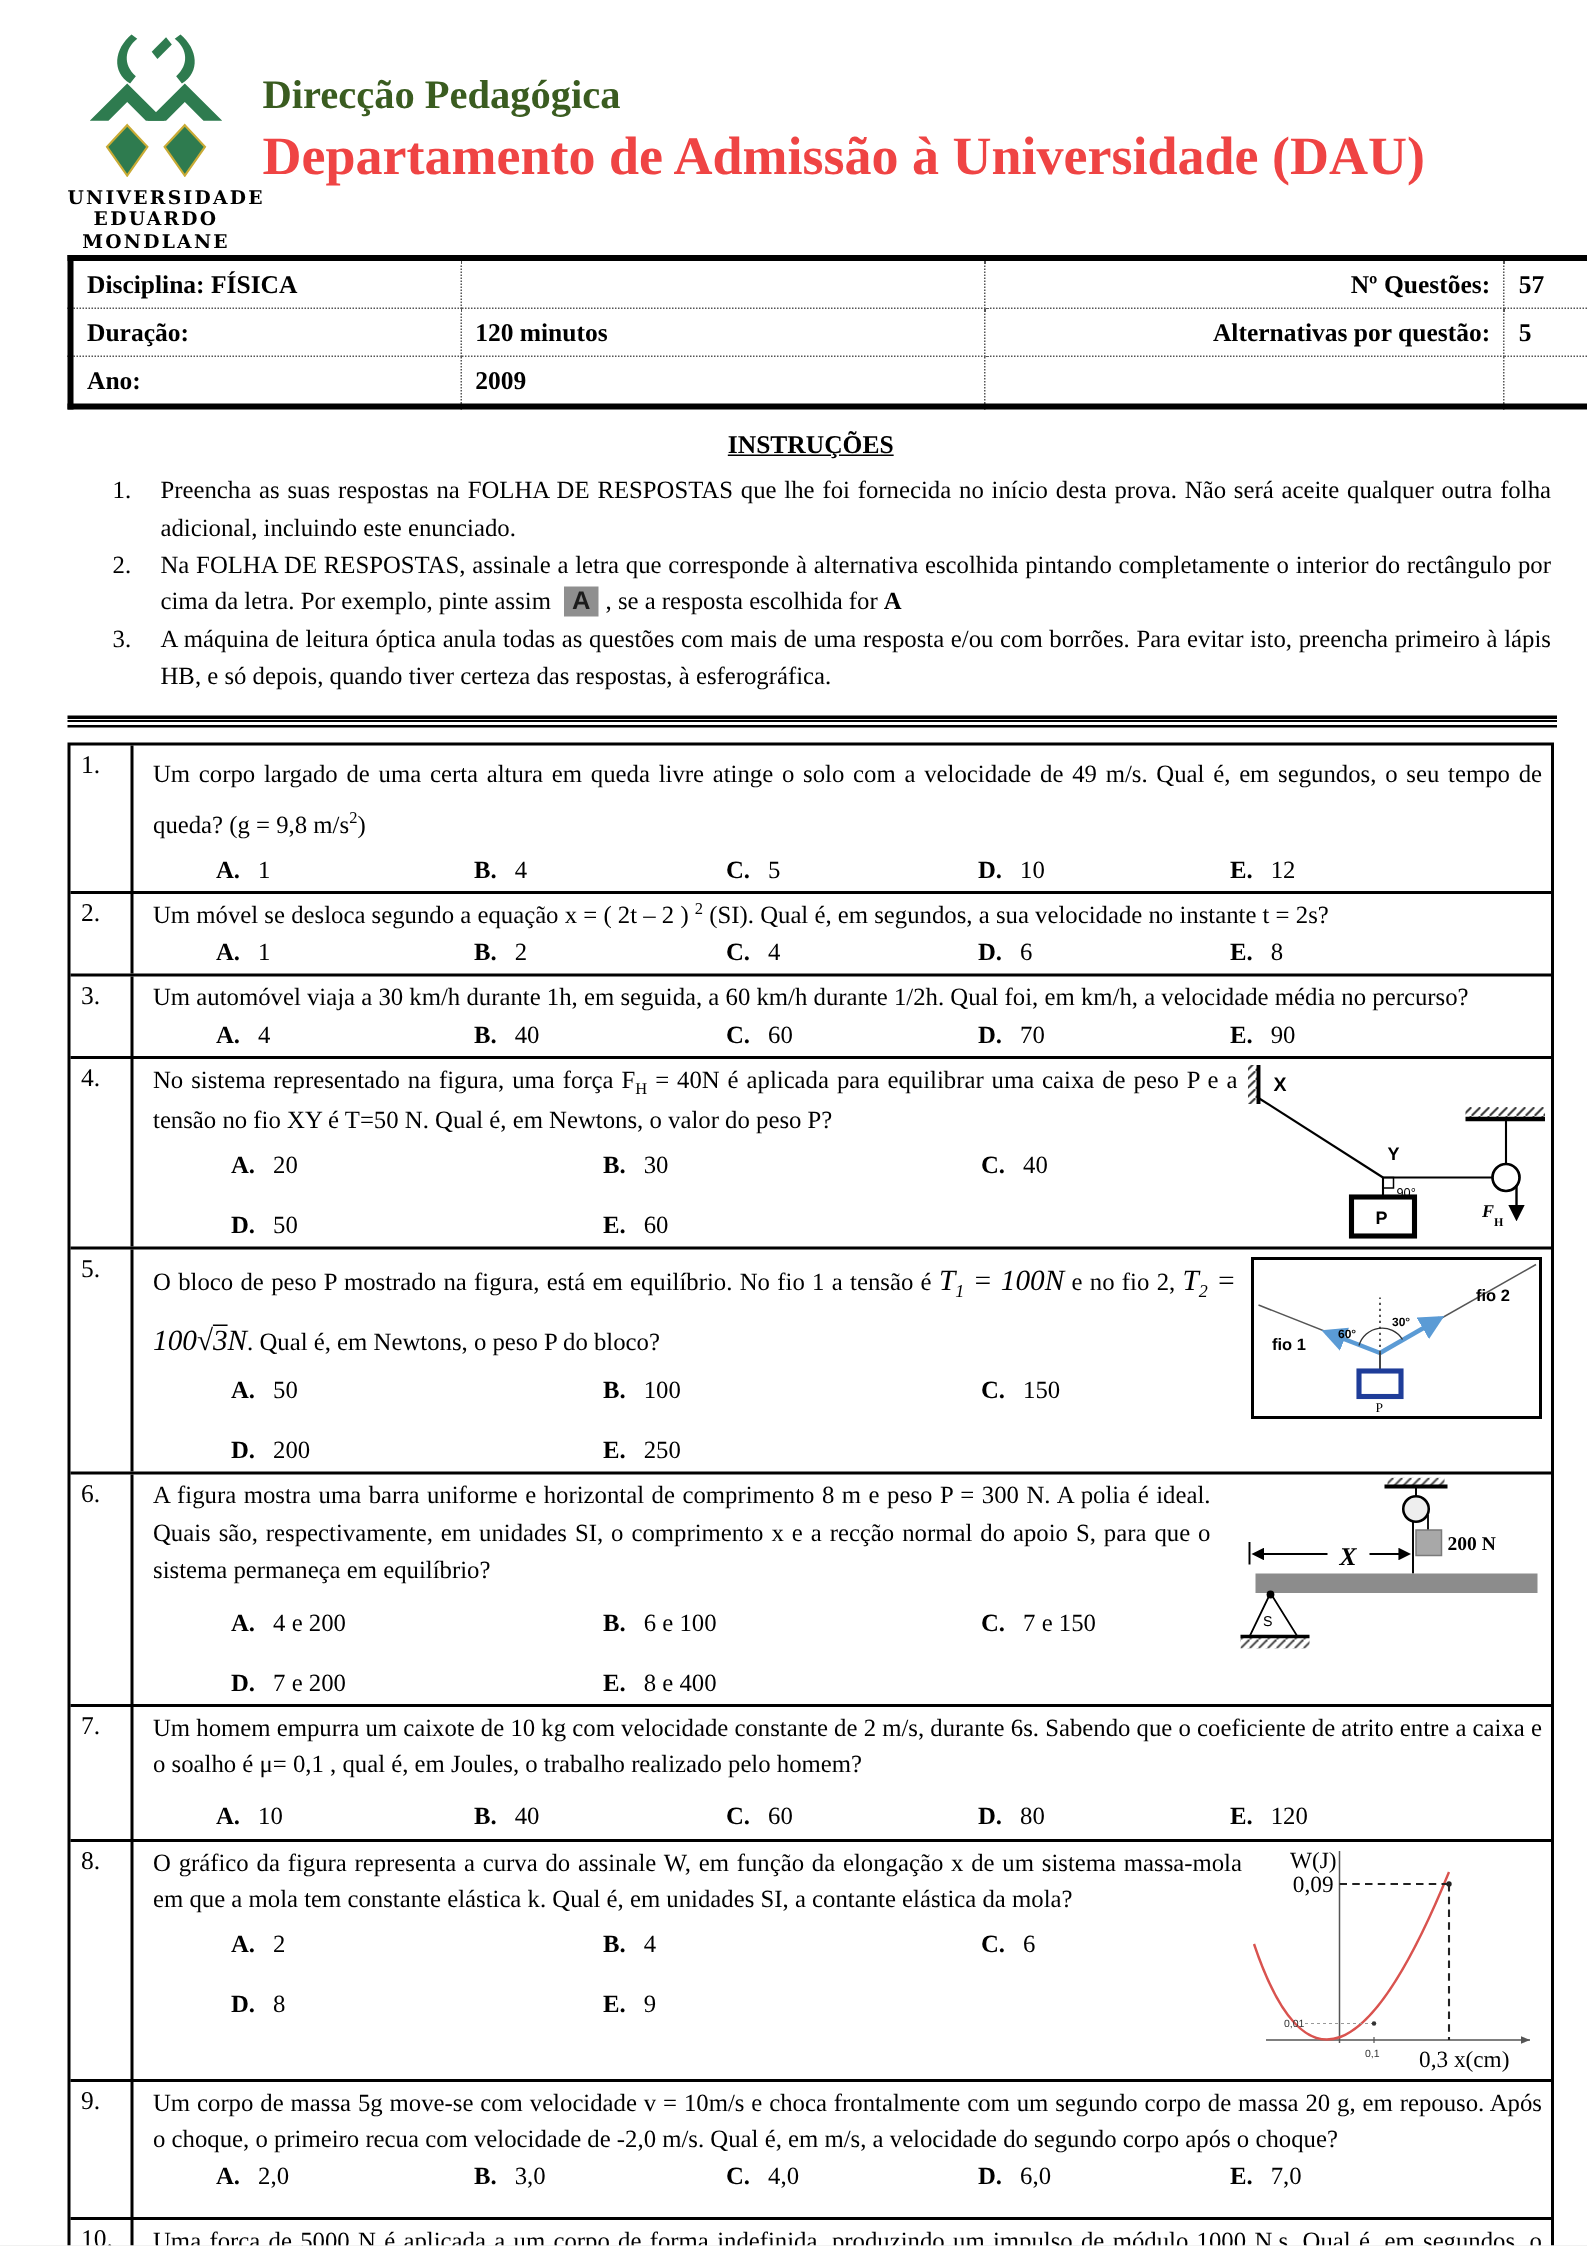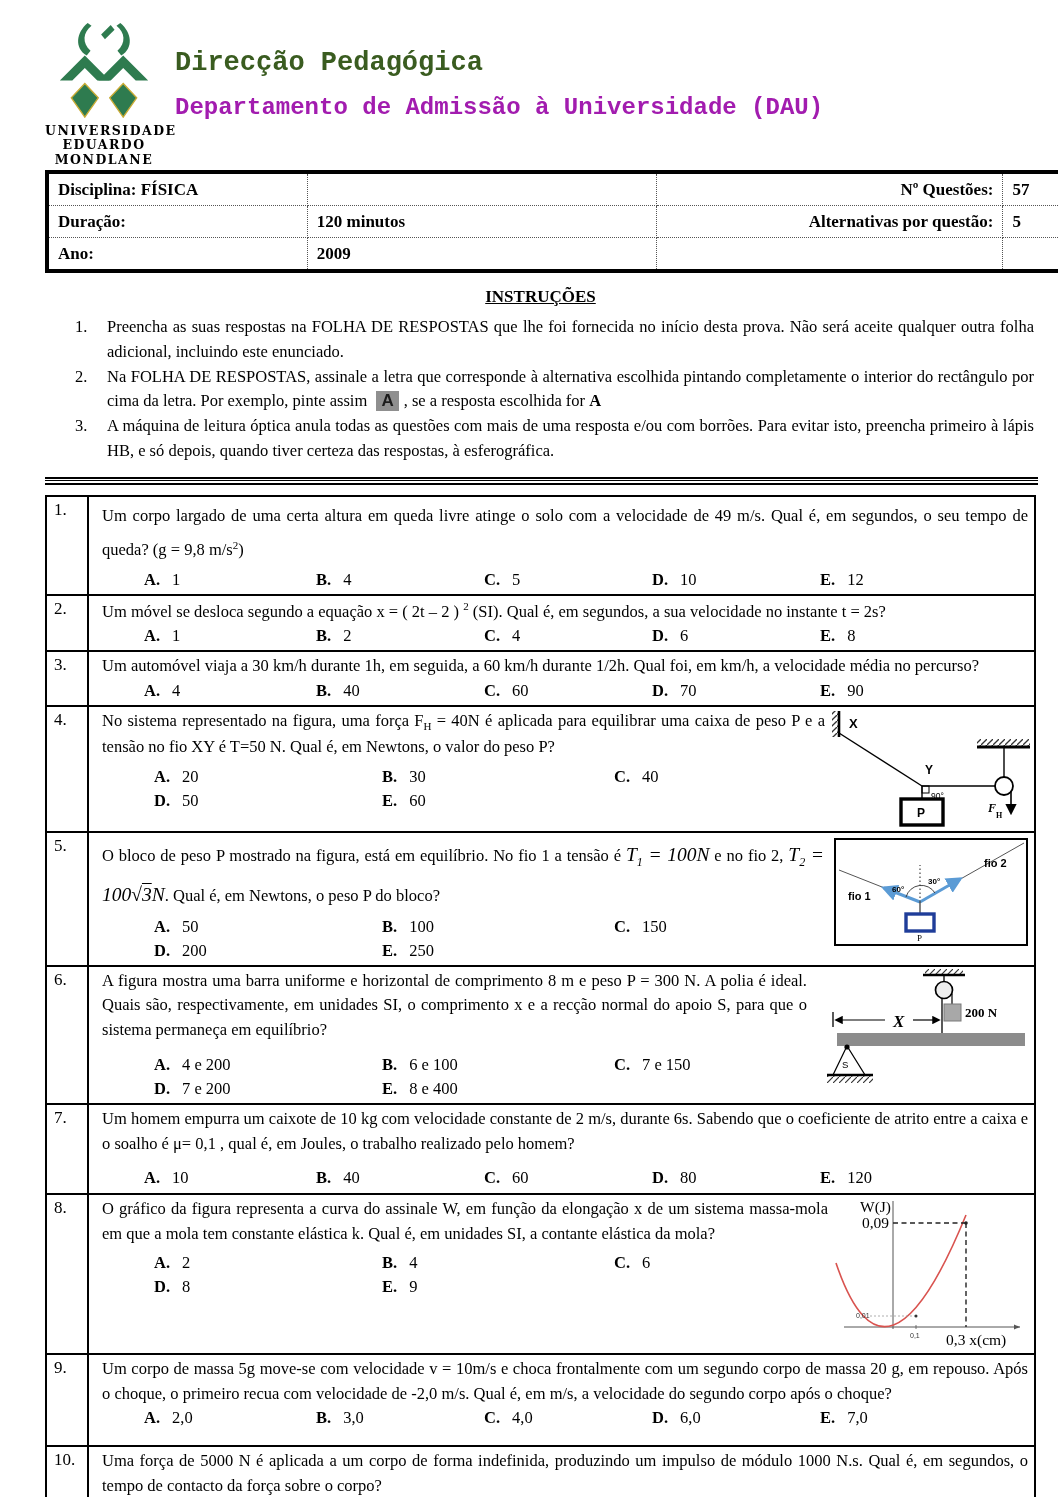--- a/index.html
+++ b/index.html
@@ -5,23 +5,23 @@
   html,body{margin:0;padding:0;background:#e8e8e8;}
   .page{width:1058px;height:1497px;background:#fff;overflow:hidden;position:relative;
         font-family:"Liberation Serif",serif;color:#000;}
   .inner{padding:22px 22px 0 45px;}
 
   
   .header{display:flex;align-items:flex-start;height:142px;}
   .logoblock{width:118px;text-align:center;}
   .logotext{font-family:"DejaVu Serif",serif;font-weight:bold;font-size:12.5px;line-height:1.15;
             letter-spacing:1.5px;margin-top:2px;}
-  .titles{padding-left:12px;padding-top:26px;font-family:Liberation Mono, monospace;}
+  .titles{padding-left:12px;padding-top:26px;font-family:Liberation Serif, serif;}
   .title1{font-size:27px;font-weight:bold;color:#3a5c20;}
-  .title2{font-size:24px;font-weight:bold;color:#a21caf;margin-top:16px;}
+  .title2{font-size:36px;font-weight:bold;color:#ef4444;margin-top:4px;}
 
   
   table.info{width:1041px;border-collapse:collapse;border:4px solid #000;margin-top:6px;
              font-weight:bold;font-size:17px;}
   table.info td{border-right:1px dotted #555;border-bottom:1px dotted #555;padding:4px 9px;height:23px;}
   table.info tr:last-child td{border-bottom:none;}
   table.info td:last-child{border-right:none;}
   .ic1{width:238px;} .ic2{width:328px;} .ic3{width:325px;text-align:right;} .ic4{width:60px;}
 
   
@@ -43,21 +43,21 @@
   .qrow:first-child{border-top:none;}
   .qnum{width:42px;flex:none;border-right:2px solid #000;padding:3px 0 0 7px;font-size:17px;box-sizing:border-box;}
   .qbody{flex:1;padding:2px 4px 4px 13px;font-size:16.5px;overflow:hidden;}
   .qtext{line-height:1.5;text-align:justify;padding-right:2px;}
   sub{font-size:11px;} sup{font-size:11px;}
   .math{font-style:italic;font-size:19.5px;}
   .math sub,.math sup{font-size:12px;font-style:italic;}
   .ovl{text-decoration:overline;}
   .opts{display:grid;}
   .opts5{grid-template-columns:172px 168px 168px 168px auto;padding-left:42px;}
-  .opts3{grid-template-columns:228px 232px auto;padding-left:52px;row-gap:4px;}
+  .opts3{grid-template-columns:228px 232px auto;padding-left:52px;row-gap:4px;gap:20px;}
   .opt b{margin-right:12px;}
   .h1{min-height:82px;} .h2{min-height:46px;} .h3{min-height:46px;} .h4{min-height:104px;}
   .h5{min-height:110px;} .h6{min-height:118px;} .h7{min-height:82px;} .h8{min-height:144px;}
   .h9{min-height:84px;} .h10{min-height:56px;}
   .q1t{line-height:2.1;} .q5t{line-height:2.05;}
   .mt14{margin-top:12px;} .mt6{margin-top:7px;} .mt2{margin-top:2px;} .mt8{margin-top:8px;}
 
   .figright{float:right;}
   .fig5frame{border:2px solid #000;margin:3px 2px 0 10px;}
   svg text{font-family:"Liberation Sans",sans-serif;}

